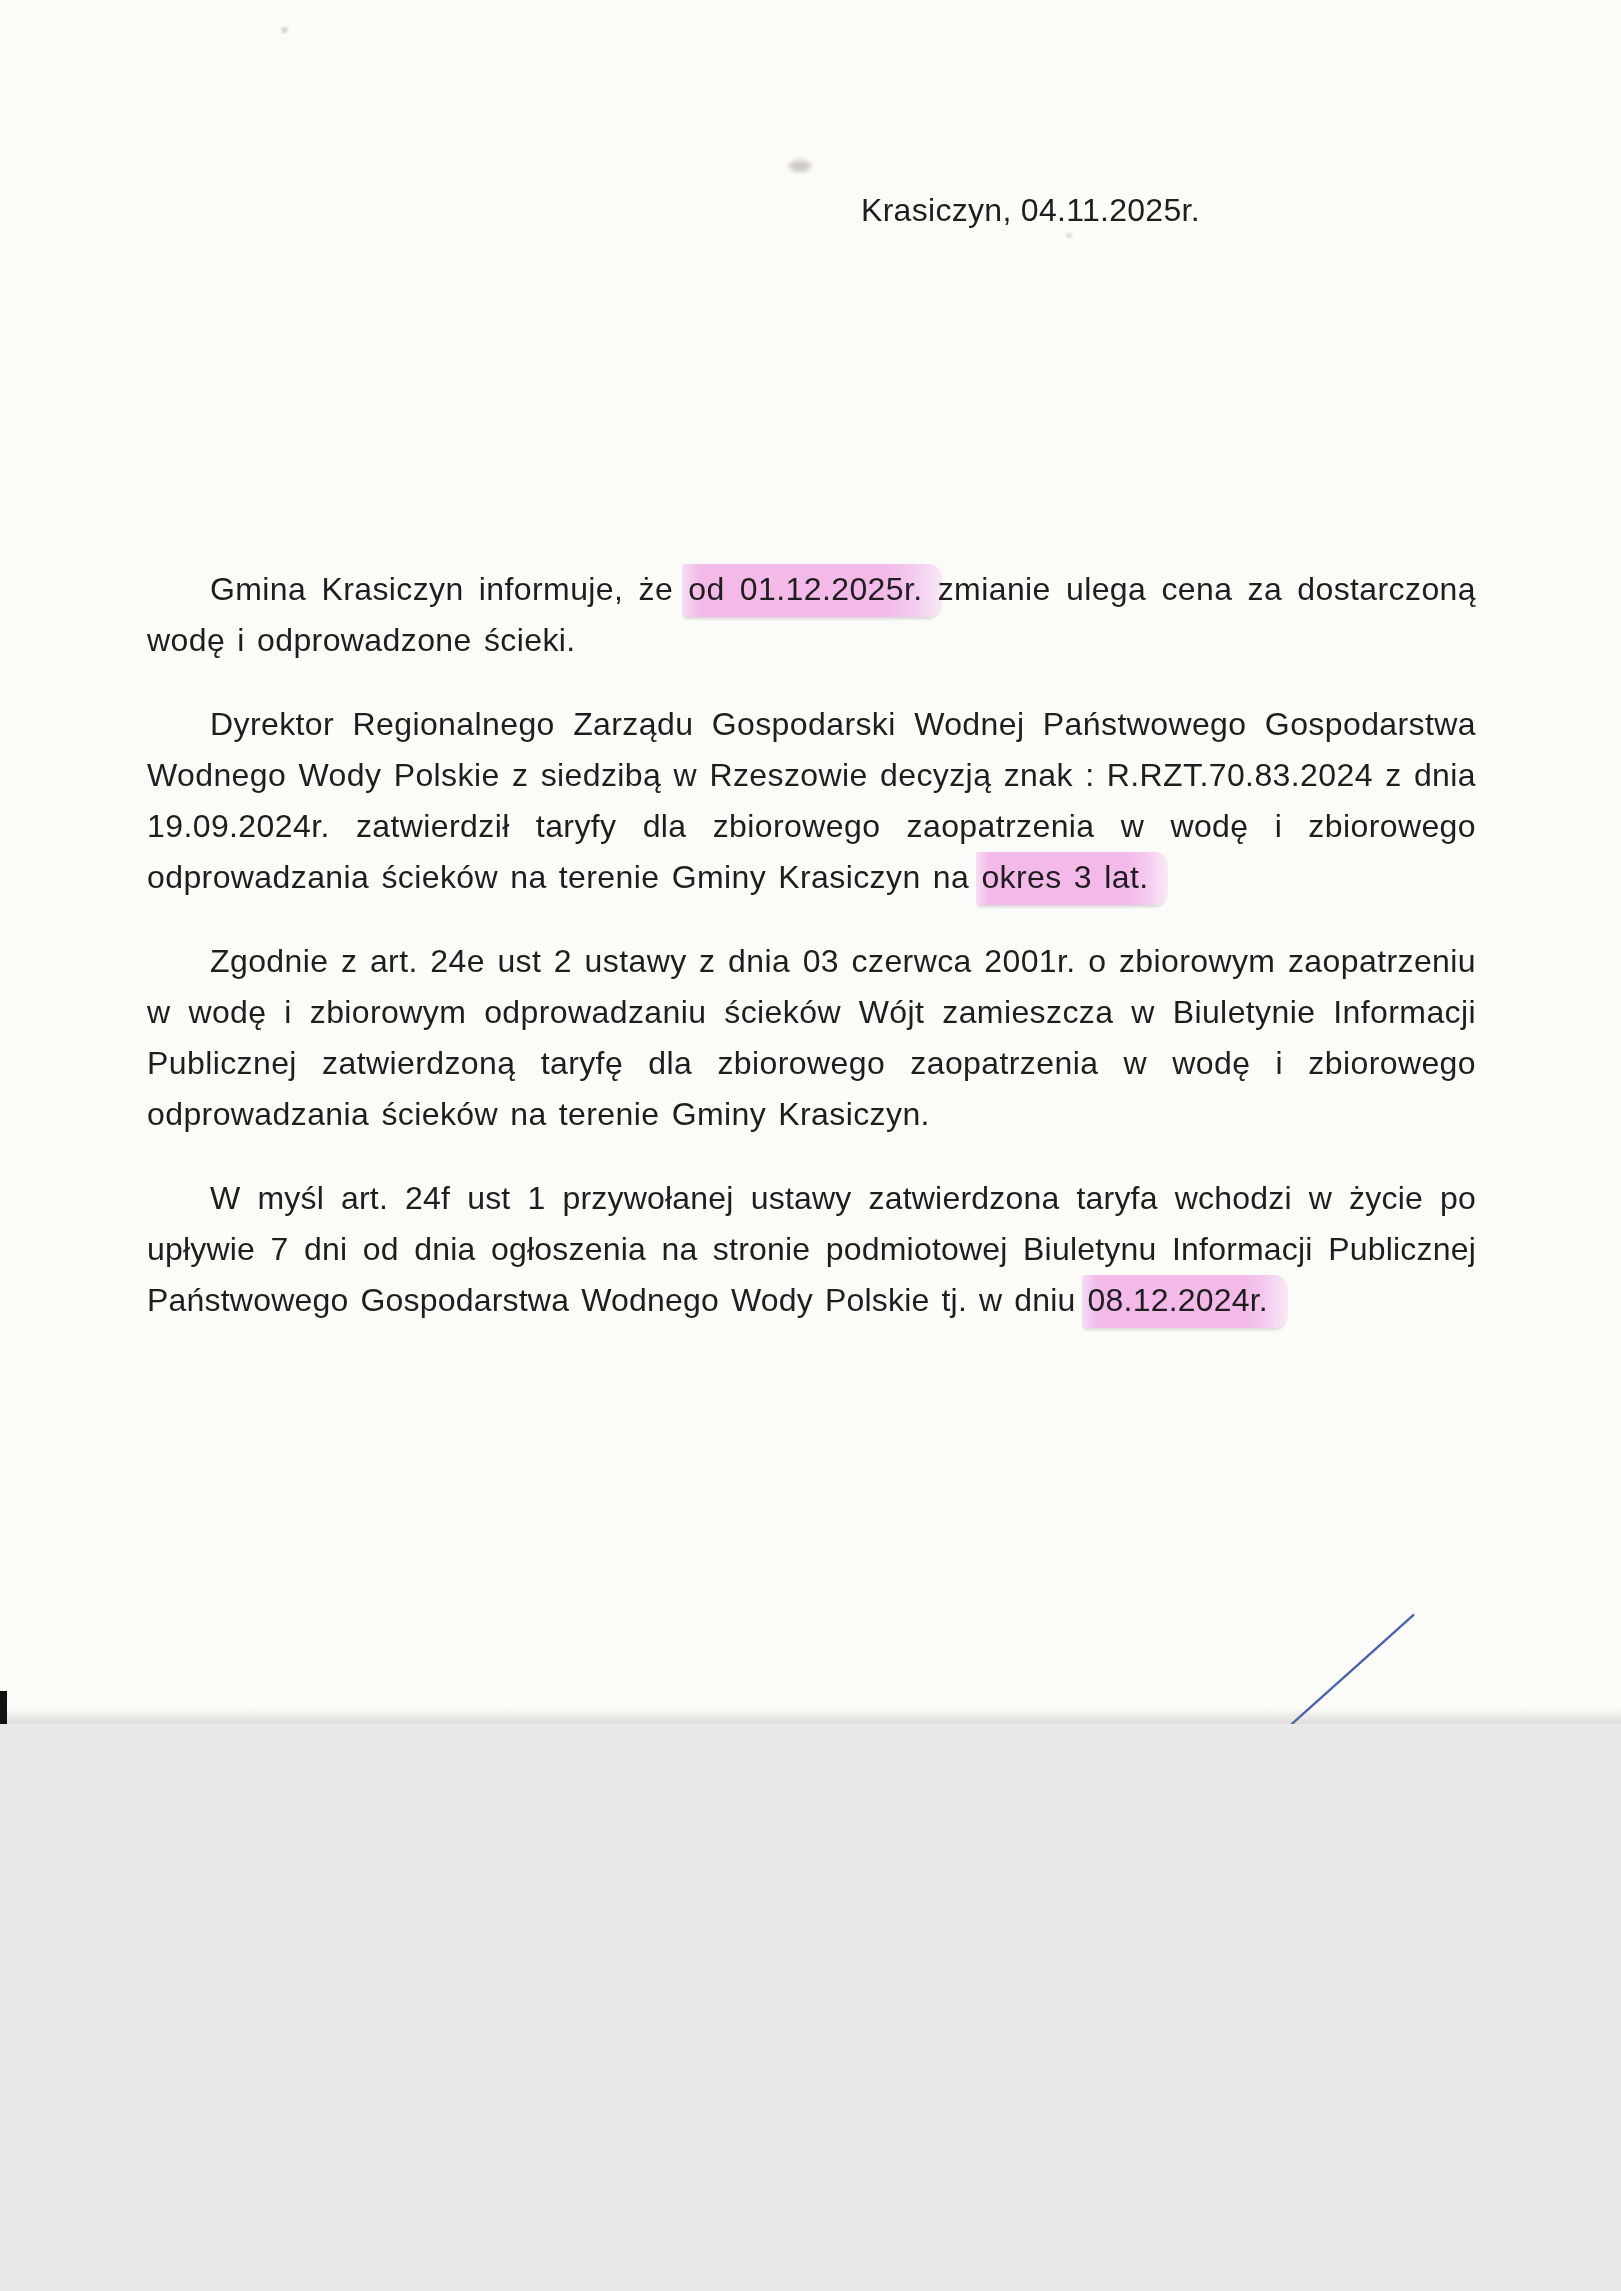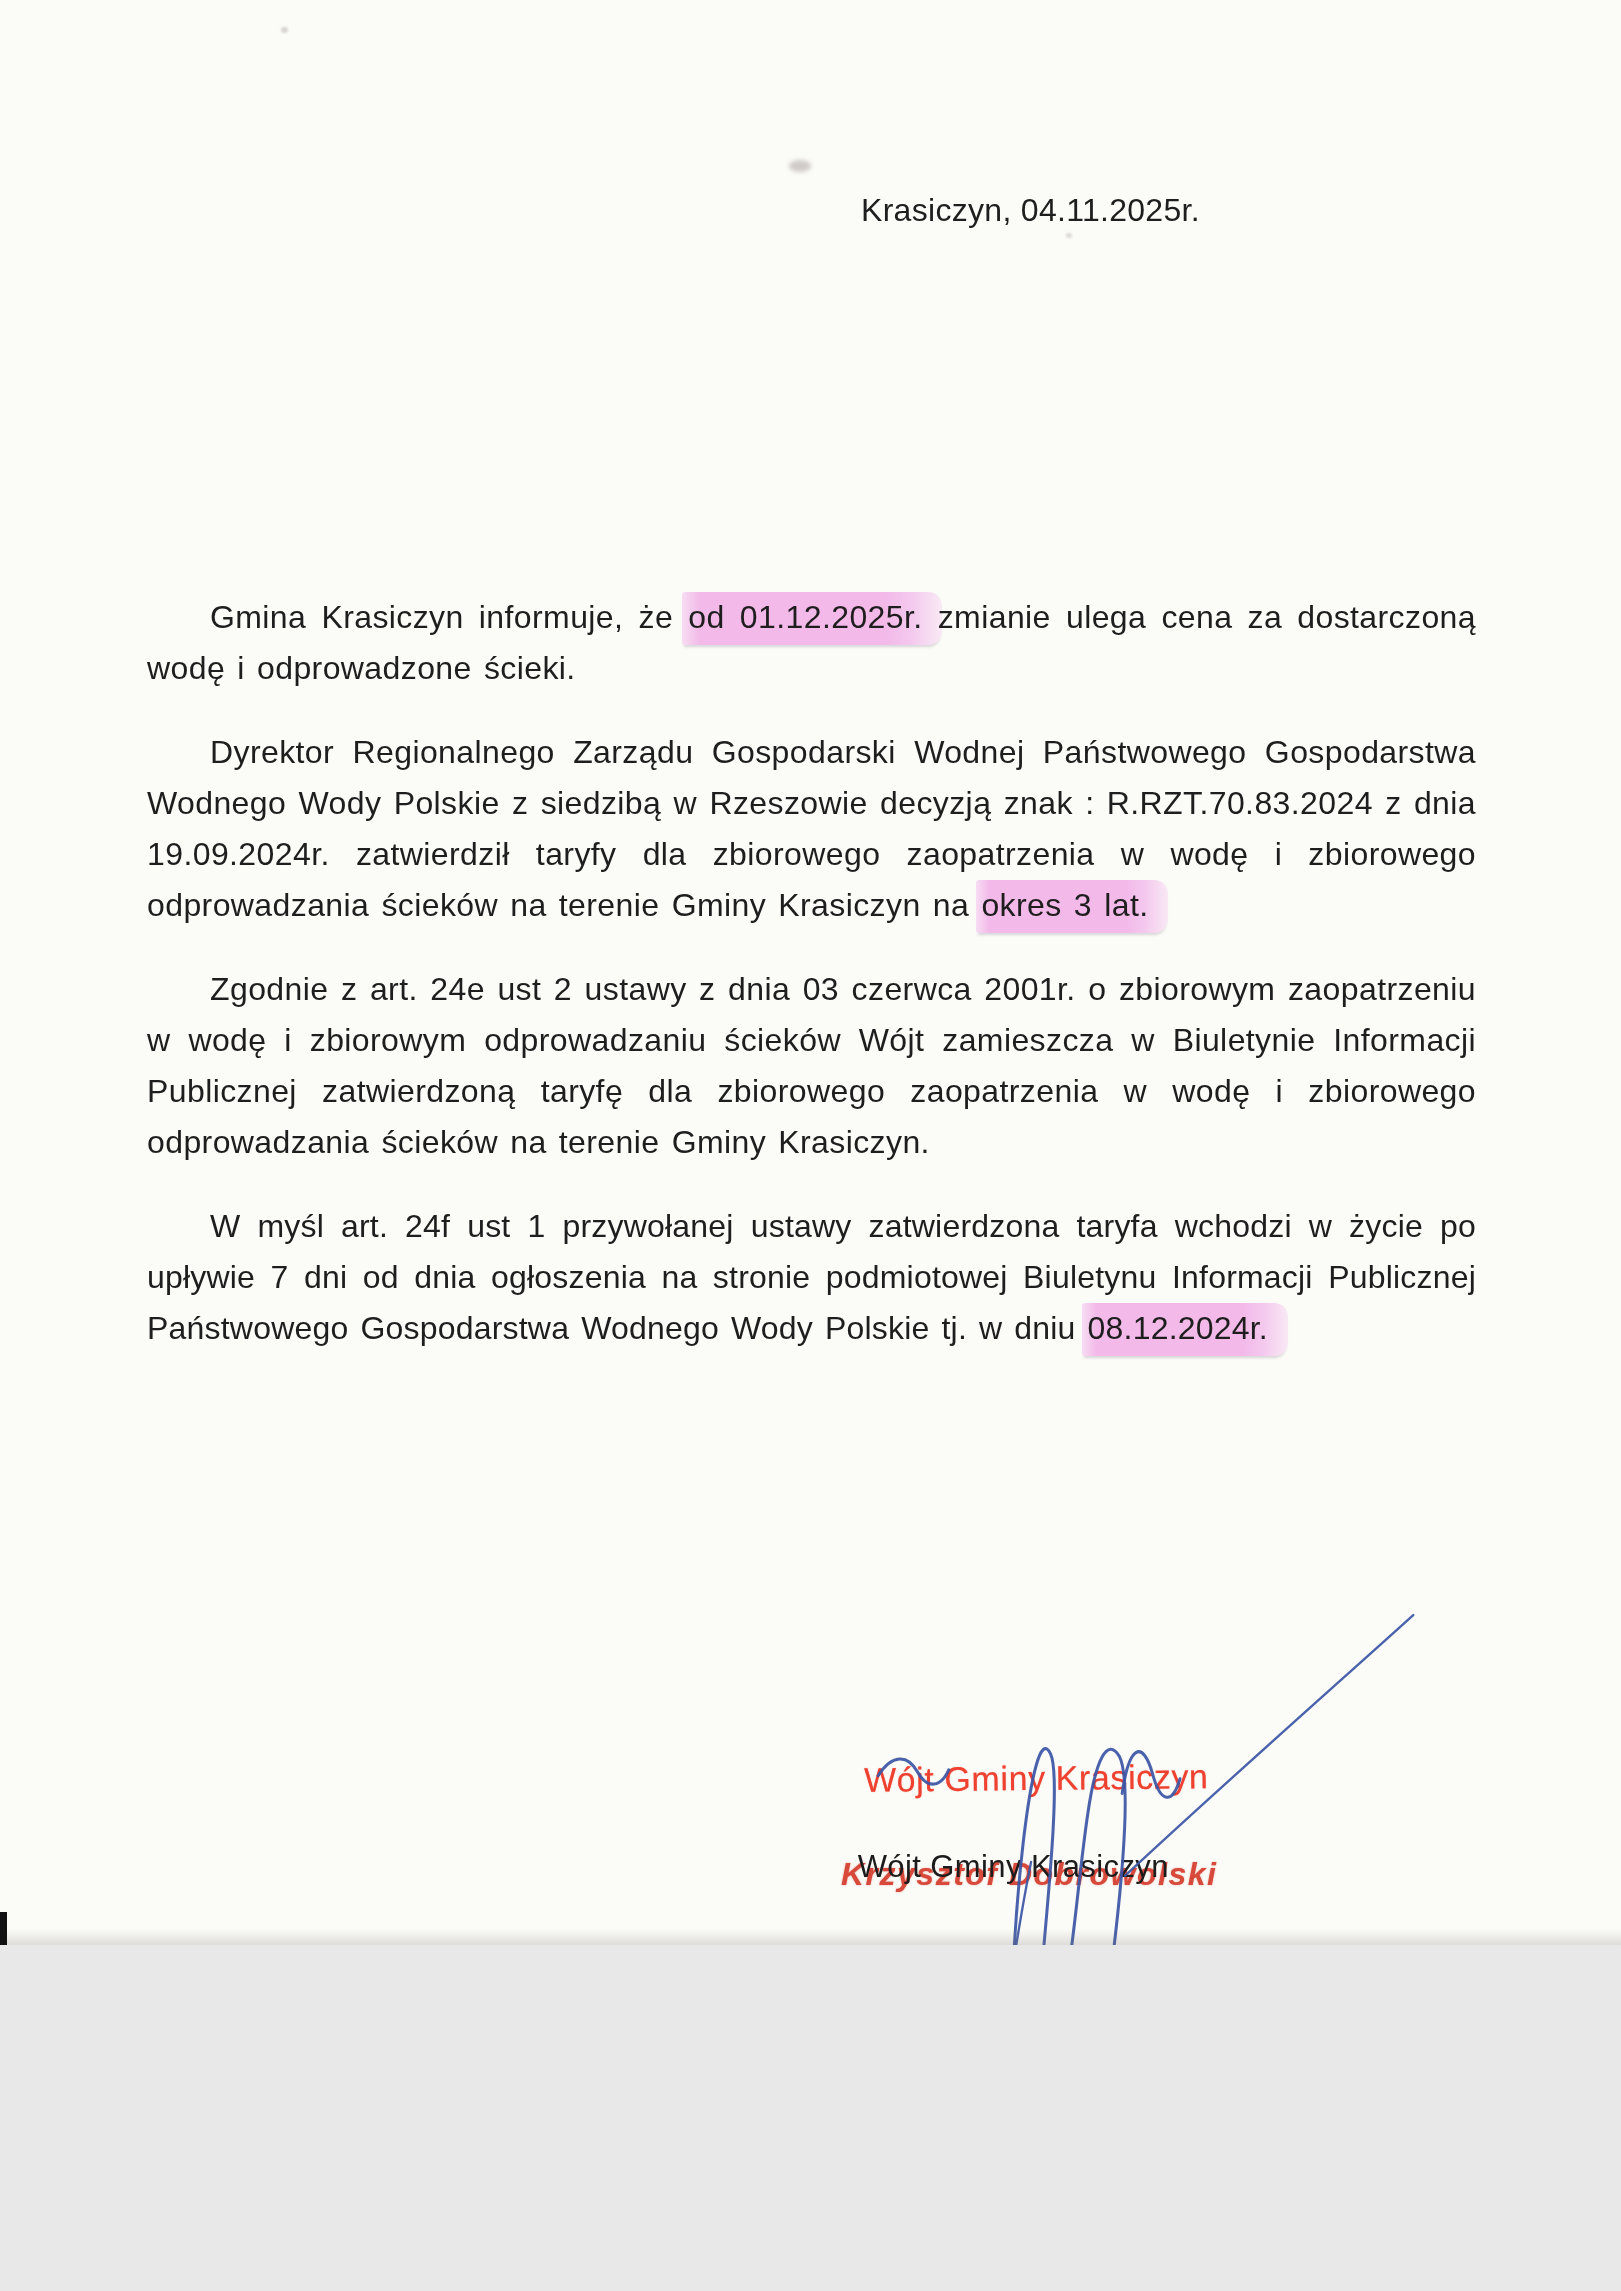--- a/index.html
+++ b/index.html
@@ -7,21 +7,21 @@
     --ink: #1e1e1e;
     --hl: #f2b9e9;
     --stamp: #ef4130;
     --stamp-name: #d43a2a;
     --sig-ink: #3c56a5;
   }
   html, body { margin: 0; padding: 0; background: #e8e8e8; }
   .page {
     position: relative;
     width: 1621px;
-    height: 1945px;
+    height: 1724px;
     margin: 0 auto;
     background: var(--paper);
     overflow: hidden;
     font-family: "Liberation Sans", sans-serif;
     color: var(--ink);
   }
   .place-date {
     position: absolute;
     left: 861px;
     top: 192px;
@@ -36,21 +36,21 @@
     width: 1329px;
     margin: 0;
     text-align: center;
     font-size: 33px;
     font-weight: bold;
     letter-spacing: 0.2px;
   }
   .letter-body {
     position: absolute;
     left: 147px;
-    top: 592px;
+    top: 564px;
     width: 1329px;
   }
   .para {
     margin: 0 0 33px 0;
     font-size: 32px;
     line-height: 51px;
     text-align: justify;
     text-indent: 63px;
     letter-spacing: 0.4px;
     word-spacing: 2.9px;

